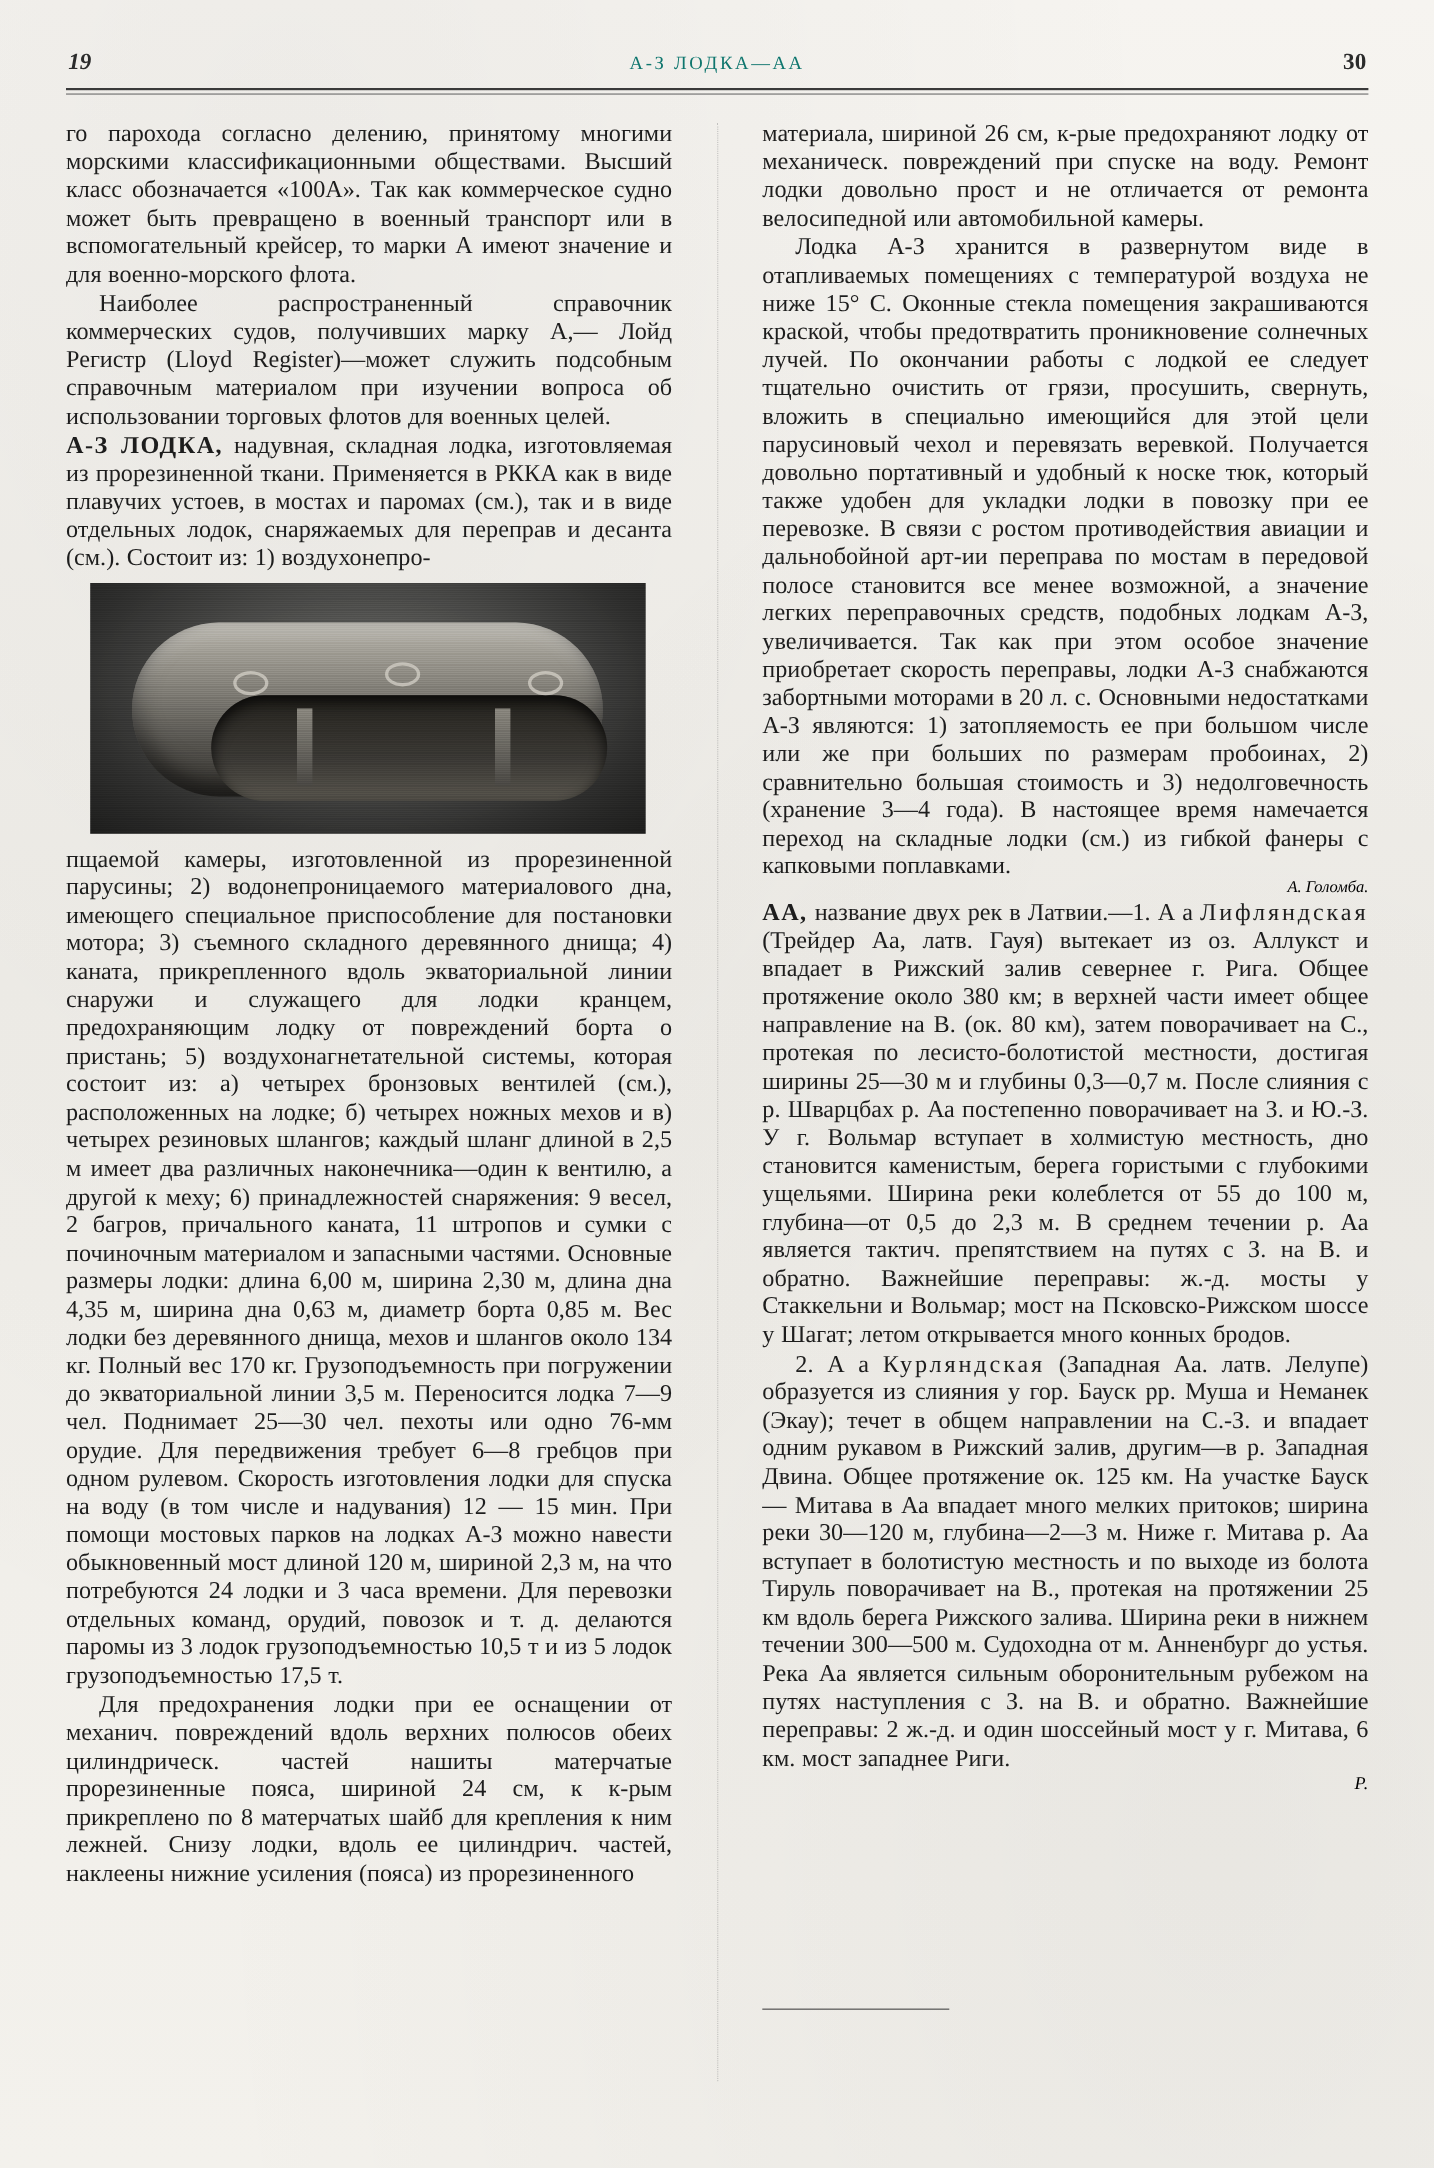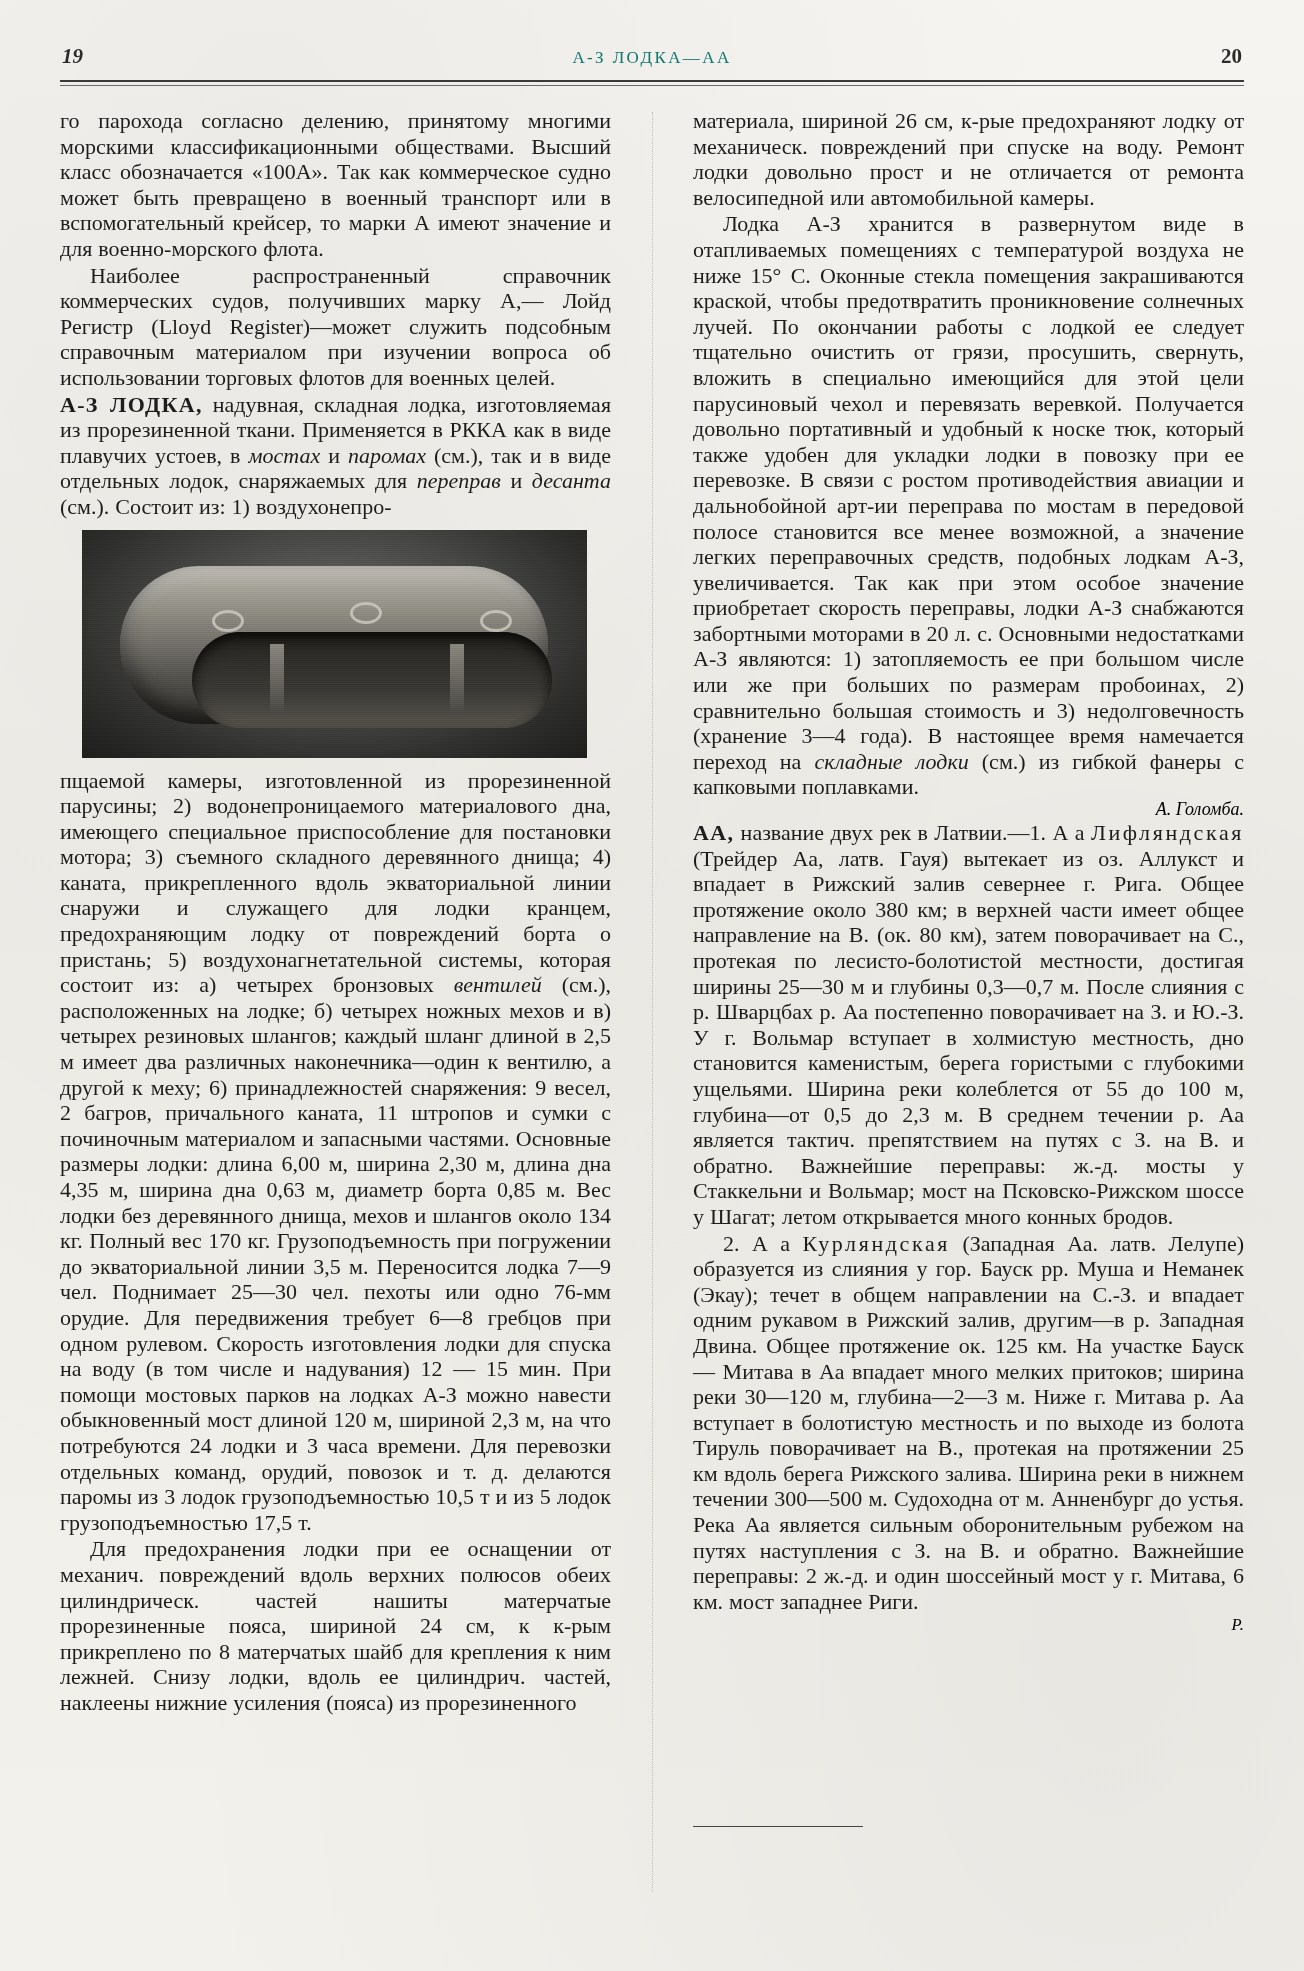--- a/index.html
+++ b/index.html
@@ -112,26 +112,26 @@
     word-spacing: 0.5px;
   }
   p.noind { text-indent: 0; }
   .hw {
     font-weight: bold;
     letter-spacing: 1.3px;
   }
   .sp {
     letter-spacing: 2.6px;
   }
-  .it { font-style: italic; }
+  .it { }
   .sig {
     display: block;
     text-align: right;
     font-style: italic;
-    font-size: 18px;
+    font-size: 15px;
     margin-top: -2px;
   }
   .sig-r {
     display: block;
     text-align: right;
     font-style: italic;
     font-size: 16.5px;
   }
 
   
@@ -223,21 +223,21 @@
 <body>
 
 <div class="page">
   <div class="paper-tone"></div>
 
   <div class="sheet">
 
     <div class="hdr">
       <div class="folio folio-l">19</div>
       <div class="run-head">А-З ЛОДКА—АА</div>
-      <div class="folio folio-r">20</div>
+      <div class="folio folio-r">30</div>
       <div class="rule"></div>
       <div class="rule thin"></div>
     </div>
 
     <div class="cols">
       <div class="divider"></div>
 
       <div class="col col-left">
         <p class="noind">го парохода согласно делению, принятому многими морскими классификационными обществами. Высший класс обозначается «100А». Так как коммерческое судно может быть превращено в военный транспорт или в вспомогательный крейсер, то марки А имеют значение и для военно-морского флота.</p>
         <p>Наиболее распространенный справочник коммерческих судов, получивших марку А,— Лойд Регистр (Lloyd Register)—может служить подсобным справочным материалом при изучении вопроса об использовании торговых флотов для военных целей.</p>

